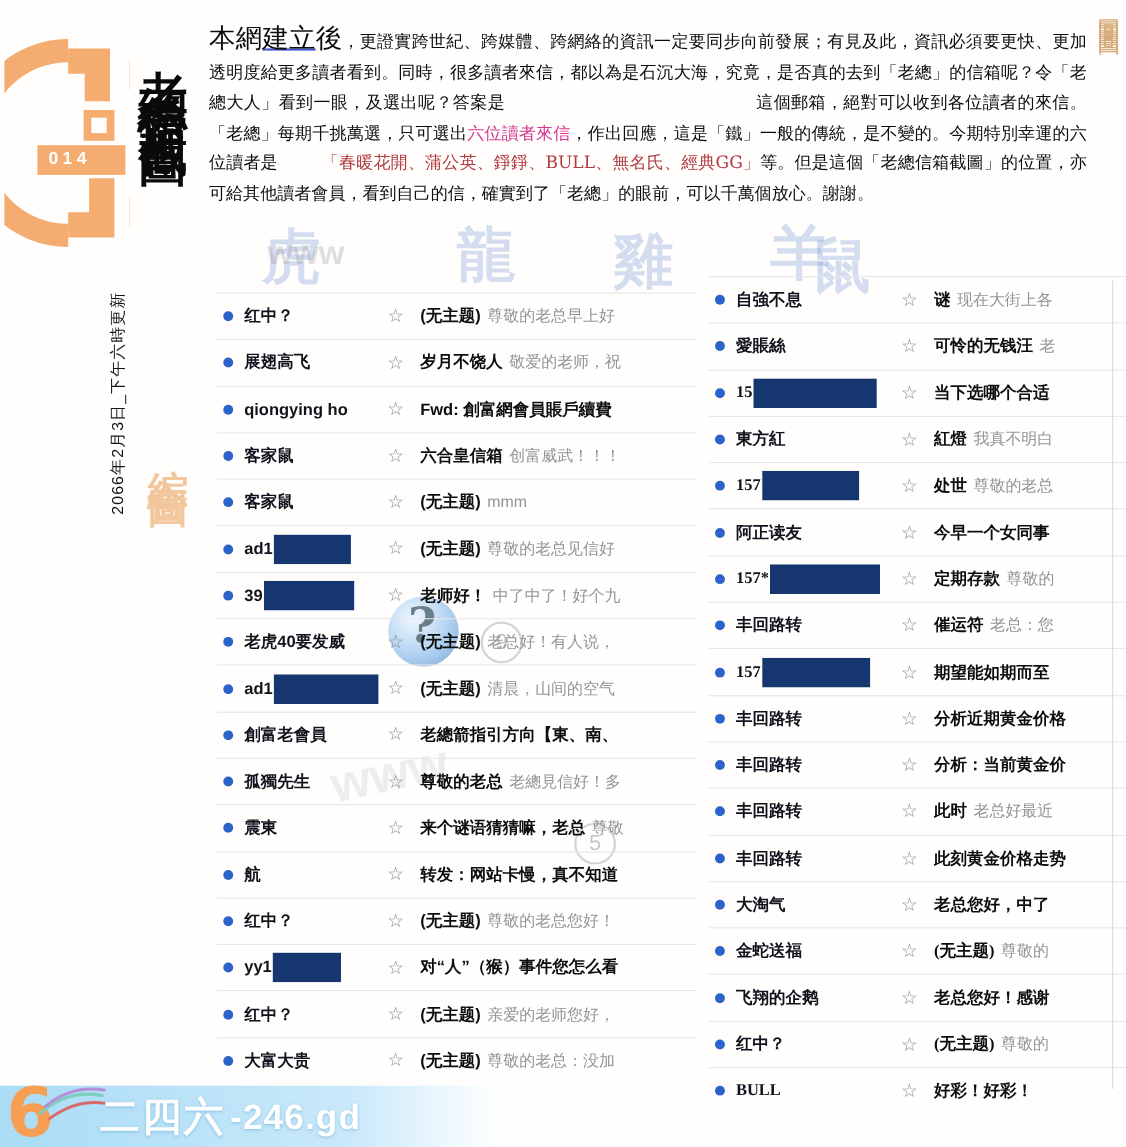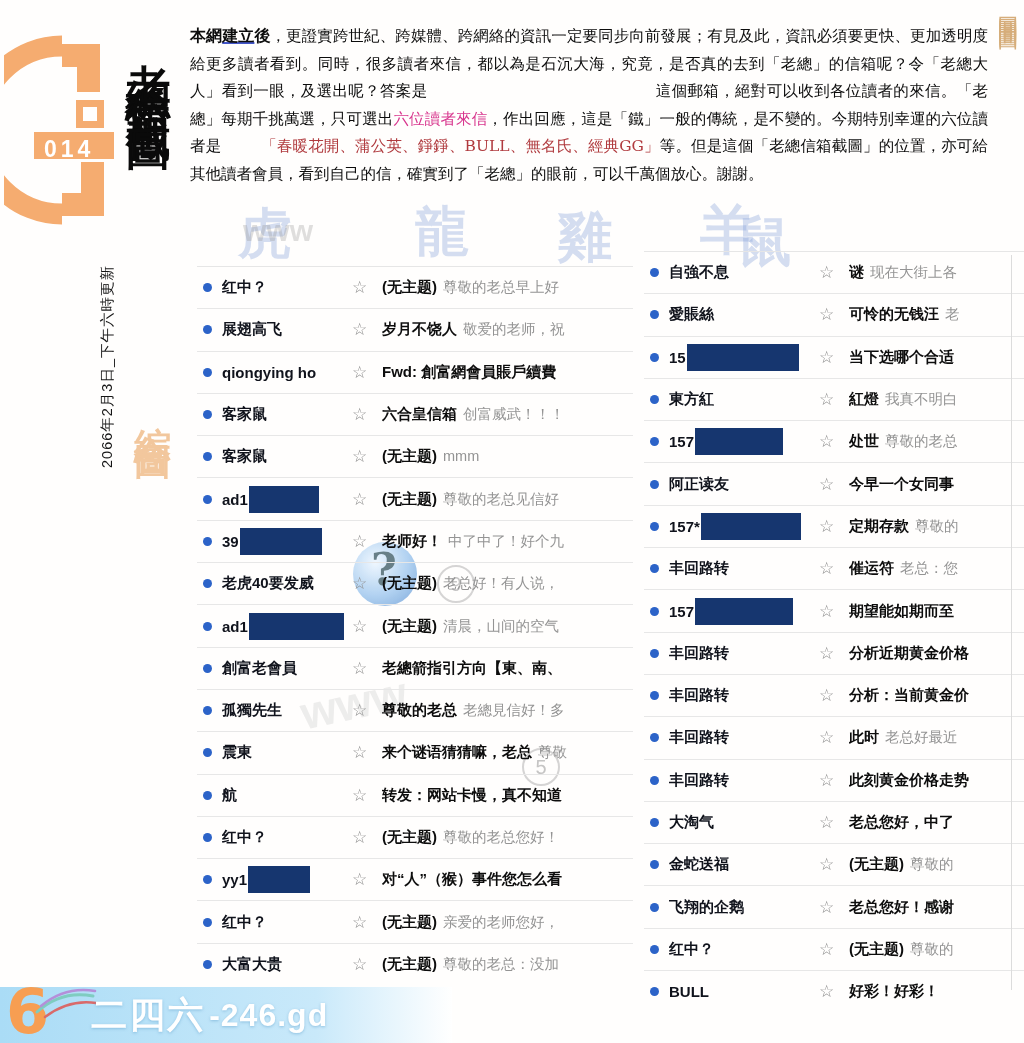--- a/index.html
+++ b/index.html
@@ -9,56 +9,56 @@
   
   .meander{position:absolute;color:#cfa065;opacity:.85;font-size:21px;overflow:hidden;
            font-family:"DejaVu Sans",sans-serif;}
   .meander-h{top:200px;left:816px;width:208px;height:32px;line-height:32px;letter-spacing:2px;white-space:nowrap;}
   .meander-v{top:0;left:992px;width:32px;height:236px;writing-mode:vertical-rl;text-orientation:upright;
              line-height:32px;letter-spacing:2px;}
 
   
   .emblem{position:absolute;left:4px;top:24px;width:114px;height:212px;}
   .emblem-num{position:absolute;left:40px;top:112px;width:70px;color:#fff;font-weight:bold;
-              font-size:23px;letter-spacing:4px;text-align:left;}
+              font-size:16px;letter-spacing:4px;text-align:left;}
 
   
   .title-v{position:absolute;left:118px;top:28px;height:400px;writing-mode:vertical-rl;text-orientation:upright;
            font-family:"DejaVu Serif","Liberation Serif",serif;font-weight:bold;font-size:45px;
            letter-spacing:13px;color:#0a0a0a;}
   .subtitle-v{position:absolute;left:128px;top:398px;height:180px;writing-mode:vertical-rl;text-orientation:upright;
            font-family:"DejaVu Serif","Liberation Serif",serif;font-weight:bold;font-size:37px;
            letter-spacing:9px;color:#f2c79d;}
   .date-v{position:absolute;left:0px;top:352px;width:214px;height:18px;transform:rotate(-90deg);
           font-size:14.5px;color:#151515;letter-spacing:1px;white-space:nowrap;}
 
   
   .intro{position:absolute;left:190px;top:22px;width:798px;font-family:"DejaVu Serif","Liberation Serif",serif;
          font-size:15.5px;line-height:27.5px;color:#0c0c0c;text-align:justify;}
-  .intro .lead{font-size:16px;font-weight:bold;}
+  .intro .lead{font-size:24px;font-weight:normal;}
   .intro .lead .ul{text-decoration:underline;text-decoration-color:#4356c9;text-decoration-thickness:2px;}
   .intro .gap{display:inline-block;width:228px;}
   .hl-pink{color:#d8368e;}
   .hl-red{color:#b03a3e;margin-left:40px;}
 
   
   .zodiac{position:absolute;font-family:"DejaVu Serif",serif;font-weight:bold;font-size:54px;
           color:rgba(120,152,214,.32);}
   .wm-www{position:absolute;color:rgba(150,150,150,.30);font-weight:bold;}
   .wm-circle{position:absolute;width:34px;height:34px;border:2px solid rgba(150,150,150,.40);border-radius:50%;
              color:rgba(140,140,140,.5);font-size:20px;line-height:34px;text-align:center;}
   .globe{position:absolute;left:353px;top:542px;width:64px;height:64px;border-radius:50%;
          background:radial-gradient(circle at 35% 32%,#eef7ff,#a9cdf0 55%,#6f9fd6);opacity:.9;}
   .globe span{position:absolute;left:18px;top:2px;font-size:44px;font-weight:bold;color:#58727b;
               font-family:"DejaVu Serif",serif;}
 
   
   .mail-list{position:absolute;overflow:hidden;border-top:1px solid #e6e6e6;background:transparent;}
   #left-list{left:197px;top:266px;width:436px;height:715px;}
-  #right-list{left:644px;top:251px;width:380px;height:748px;}
+  #right-list{left:644px;top:251px;width:380px;height:748px;font-family:Liberation Serif, serif;}
   .mail-row{display:flex;align-items:center;height:41.3px;border-bottom:1px solid #e7e7e7;
             white-space:nowrap;overflow:hidden;}
   .dot{width:9px;height:9px;border-radius:50%;background:#2c63c8;margin:0 10px 0 6px;flex:none;}
   .sender{width:130px;flex:none;font-weight:bold;color:#10131c;font-size:15px;
           display:flex;align-items:center;overflow:hidden;}
   #right-list .sender{width:150px;}
   .redact{display:inline-block;height:27px;background:#16366f;margin-left:1px;flex:none;}
   .star{width:30px;flex:none;color:#8f8f8f;font-size:17px;cursor:pointer;}
   .subject{overflow:hidden;white-space:nowrap;}
   .sub-b{font-weight:bold;color:#0d0d0d;font-size:15px;}

